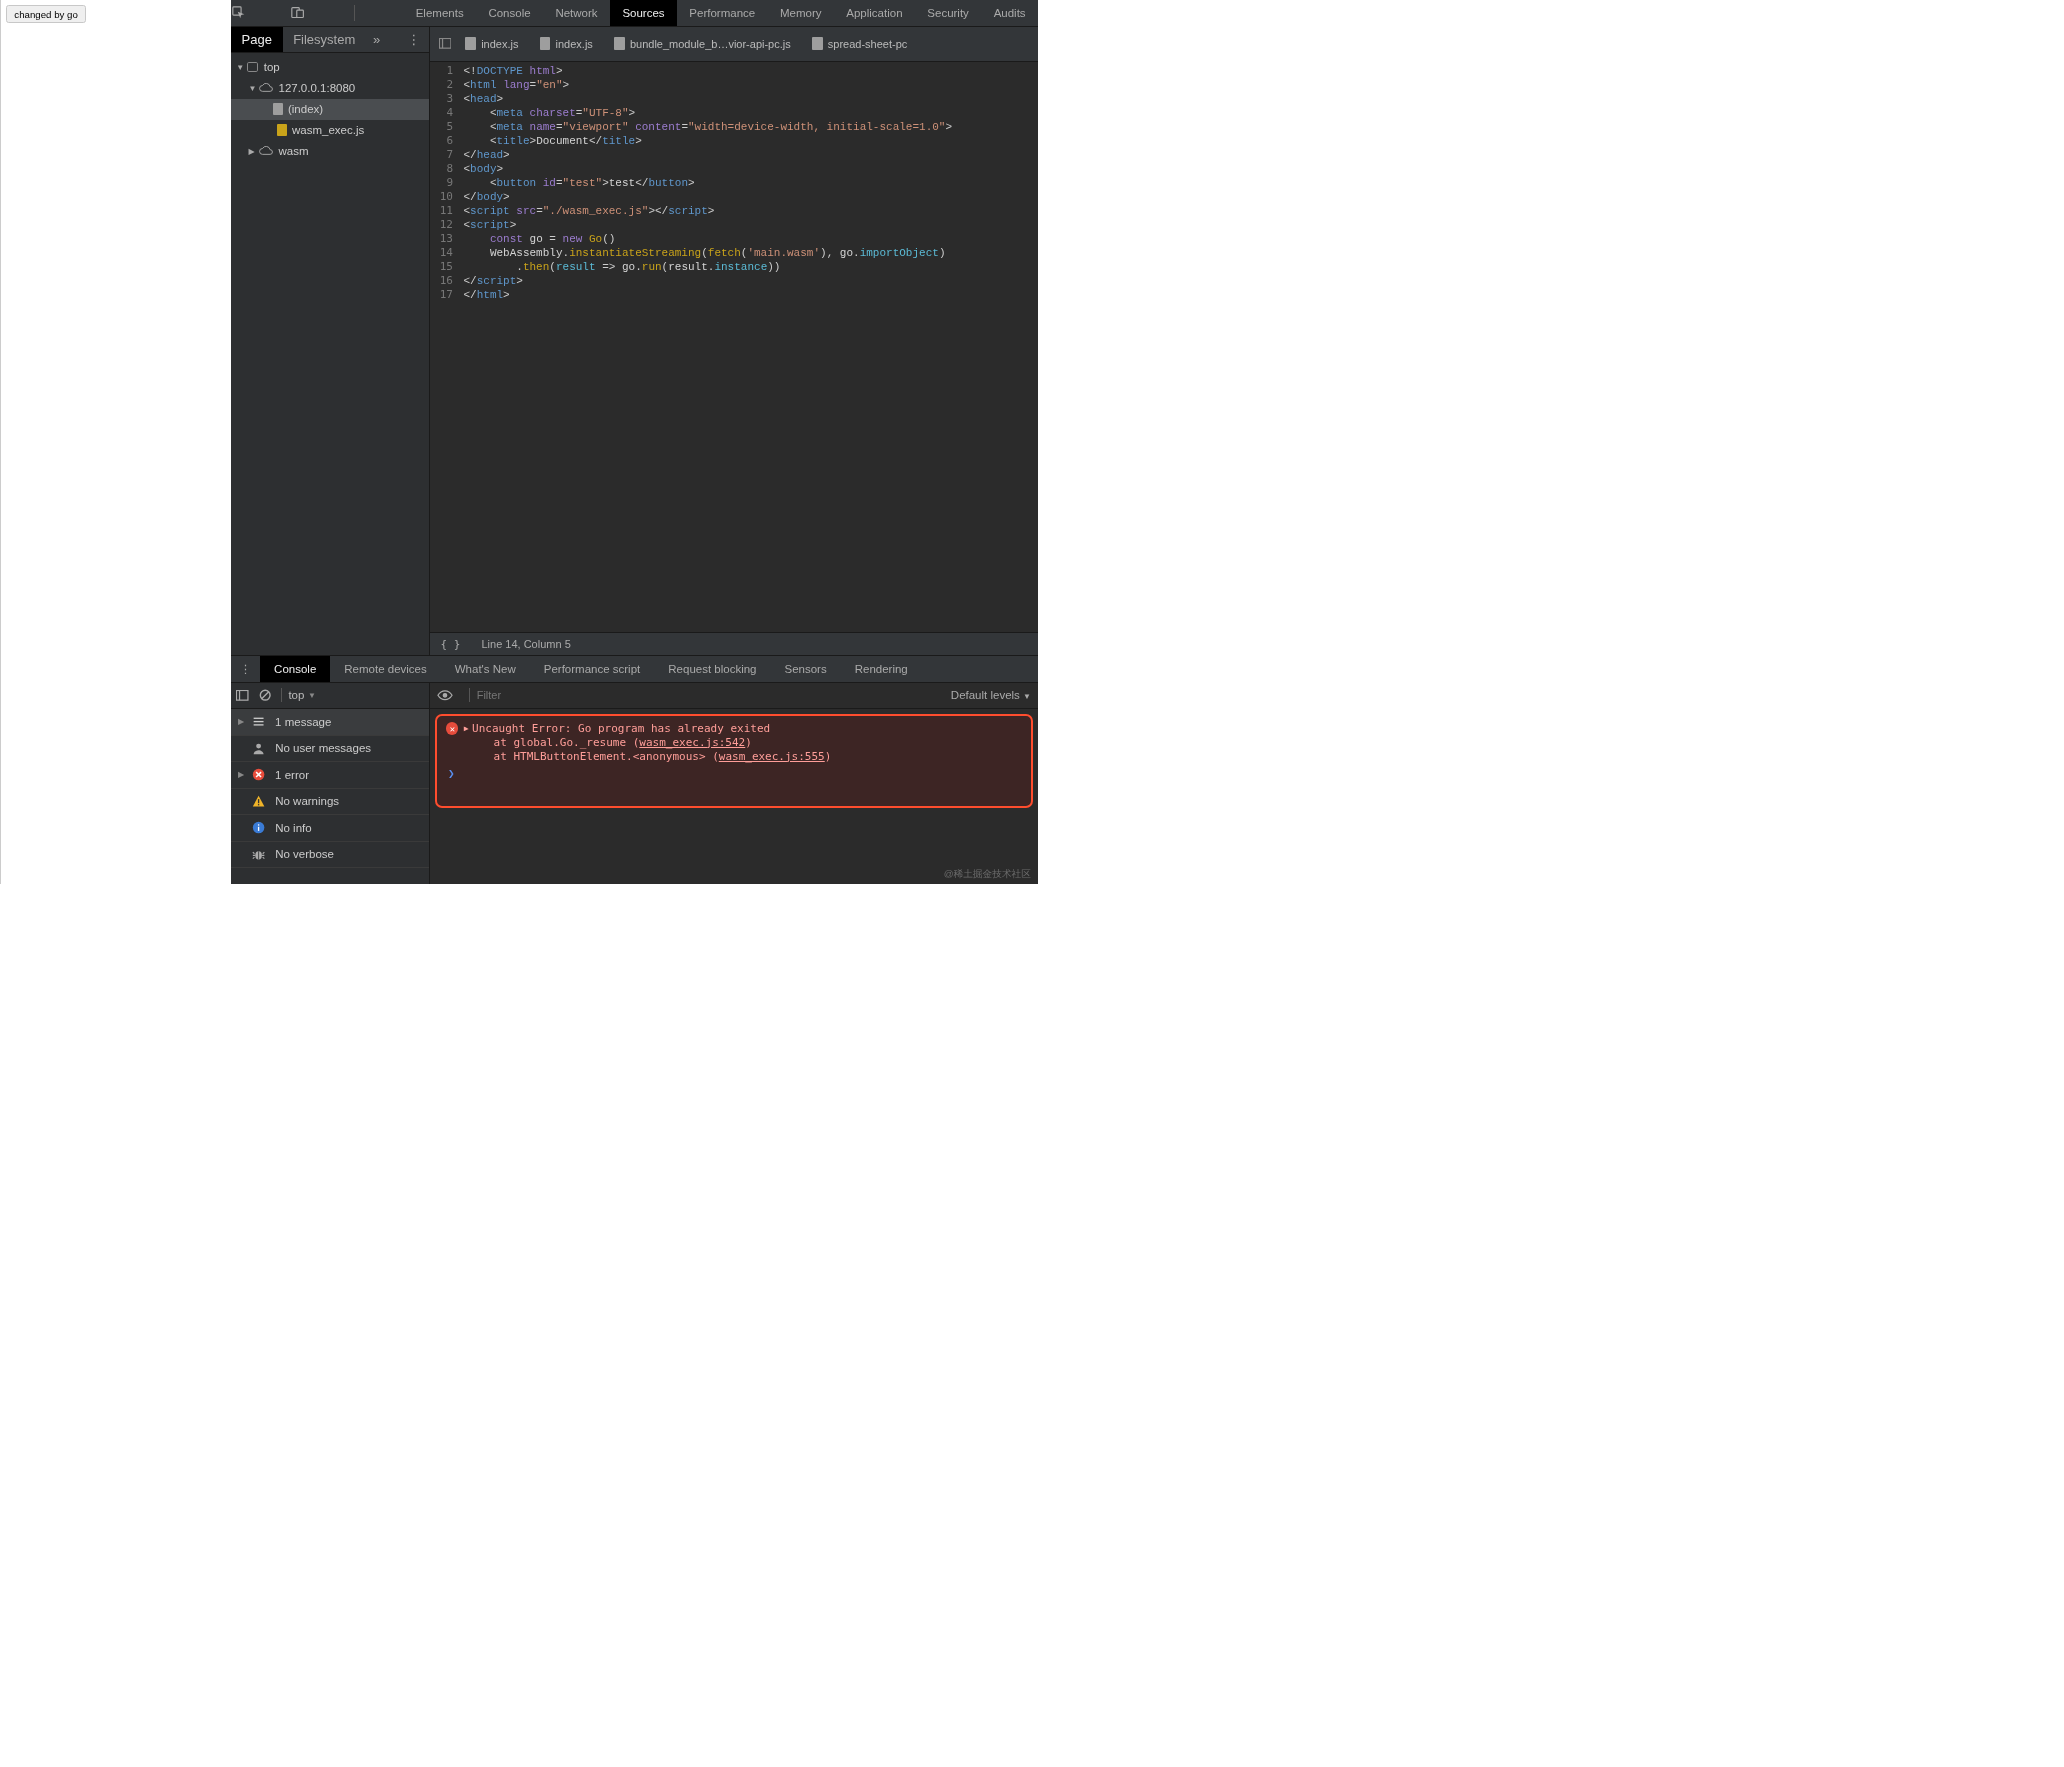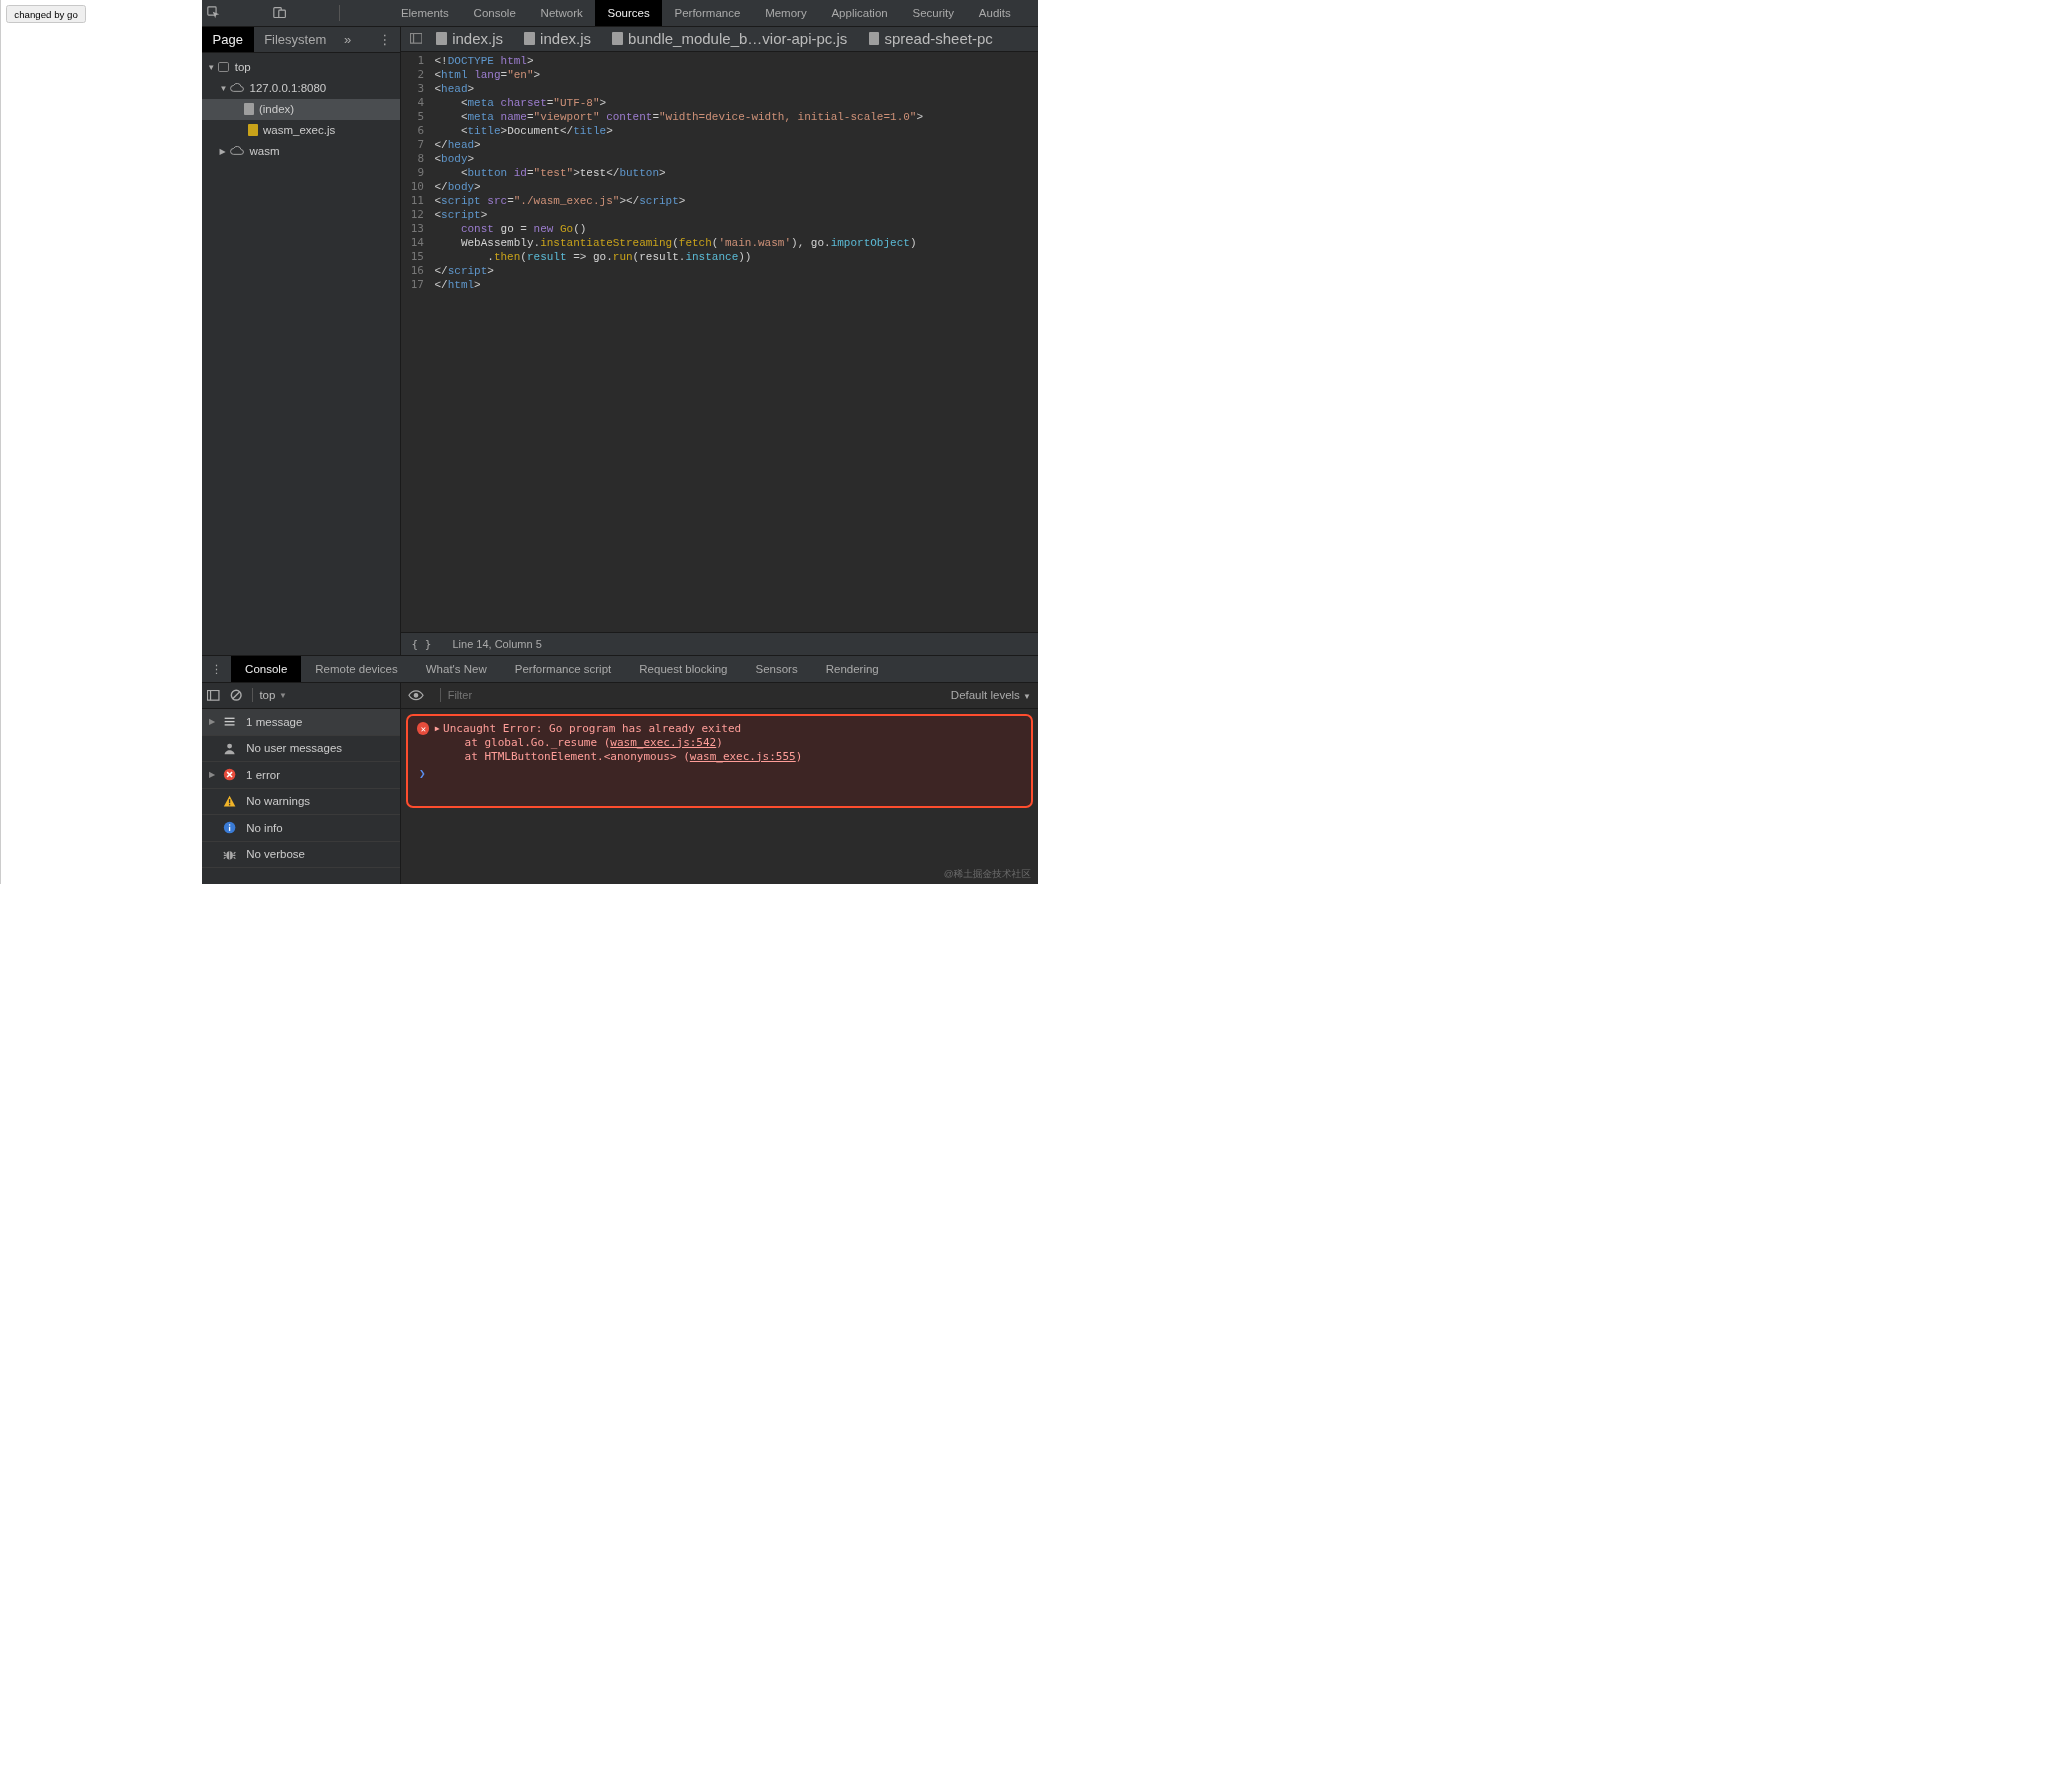--- a/index.html
+++ b/index.html
@@ -6,21 +6,21 @@
 body {
   font-family: -apple-system, "Helvetica Neue", Arial, sans-serif;
   font-size: 10.6px;
   background: #fff;
   width: 1038px;
   height: 884px;
   overflow: hidden;
 }
 .root { display: flex; height: 100%; }
 .page-pane {
-  width: 202px;
+  width: 231px;
   background: #fff;
   border-left: 1.8px solid #ccc;
   padding: 5.3px;
 }
 .page-btn {
   display: inline-block;
   border: 0.9px solid #c8c8c8;
   border-radius: 2.6px;
   padding: 2.6px 7px;
   font-size: 9.7px;
@@ -105,27 +105,27 @@
 .tree-row.sel { background: #4a4d50; }
 .tw { display:inline-block; width:8.8px; color:#aaa; font-size:8px; margin-right:1.8px; }
 .ticon { width:14px; height:14px; display:inline-flex; align-items:center; justify-content:center; margin-right:5.3px; }
 .ticon.frame { border:0.9px solid #888; border-radius:1.8px; width:11.5px; height:9.7px; }
 .ticon.cloud svg { width:14px; height:9.7px; }
 .ticon.file { background:#9e9e9e; width:9.7px; height:12.4px; border-radius:0.9px; }
 .ticon.file.js { background:#c9a31a; }
 
 .editor-col { flex: 1; display: flex; flex-direction: column; min-width: 0; background: #2b2b2b; }
 .file-tabs {
-  height: 25px;
+  height: 35px;
   background: #333639;
   display: flex;
   align-items: center;
   border-bottom: 0.9px solid #1a1a1a;
   padding-left: 5.3px;
-  font-size: 15px;
+  font-size: 11px;
   overflow: hidden;
 }
 .file-tabs .fbtn { width:19.4px; display:flex; justify-content:center; color:#888; cursor:pointer; }
 .file-tabs .ftab {
   display: flex;
   align-items: center;
   padding: 0 10.6px;
   height: 100%;
   color: #bbb;
   cursor: pointer;

